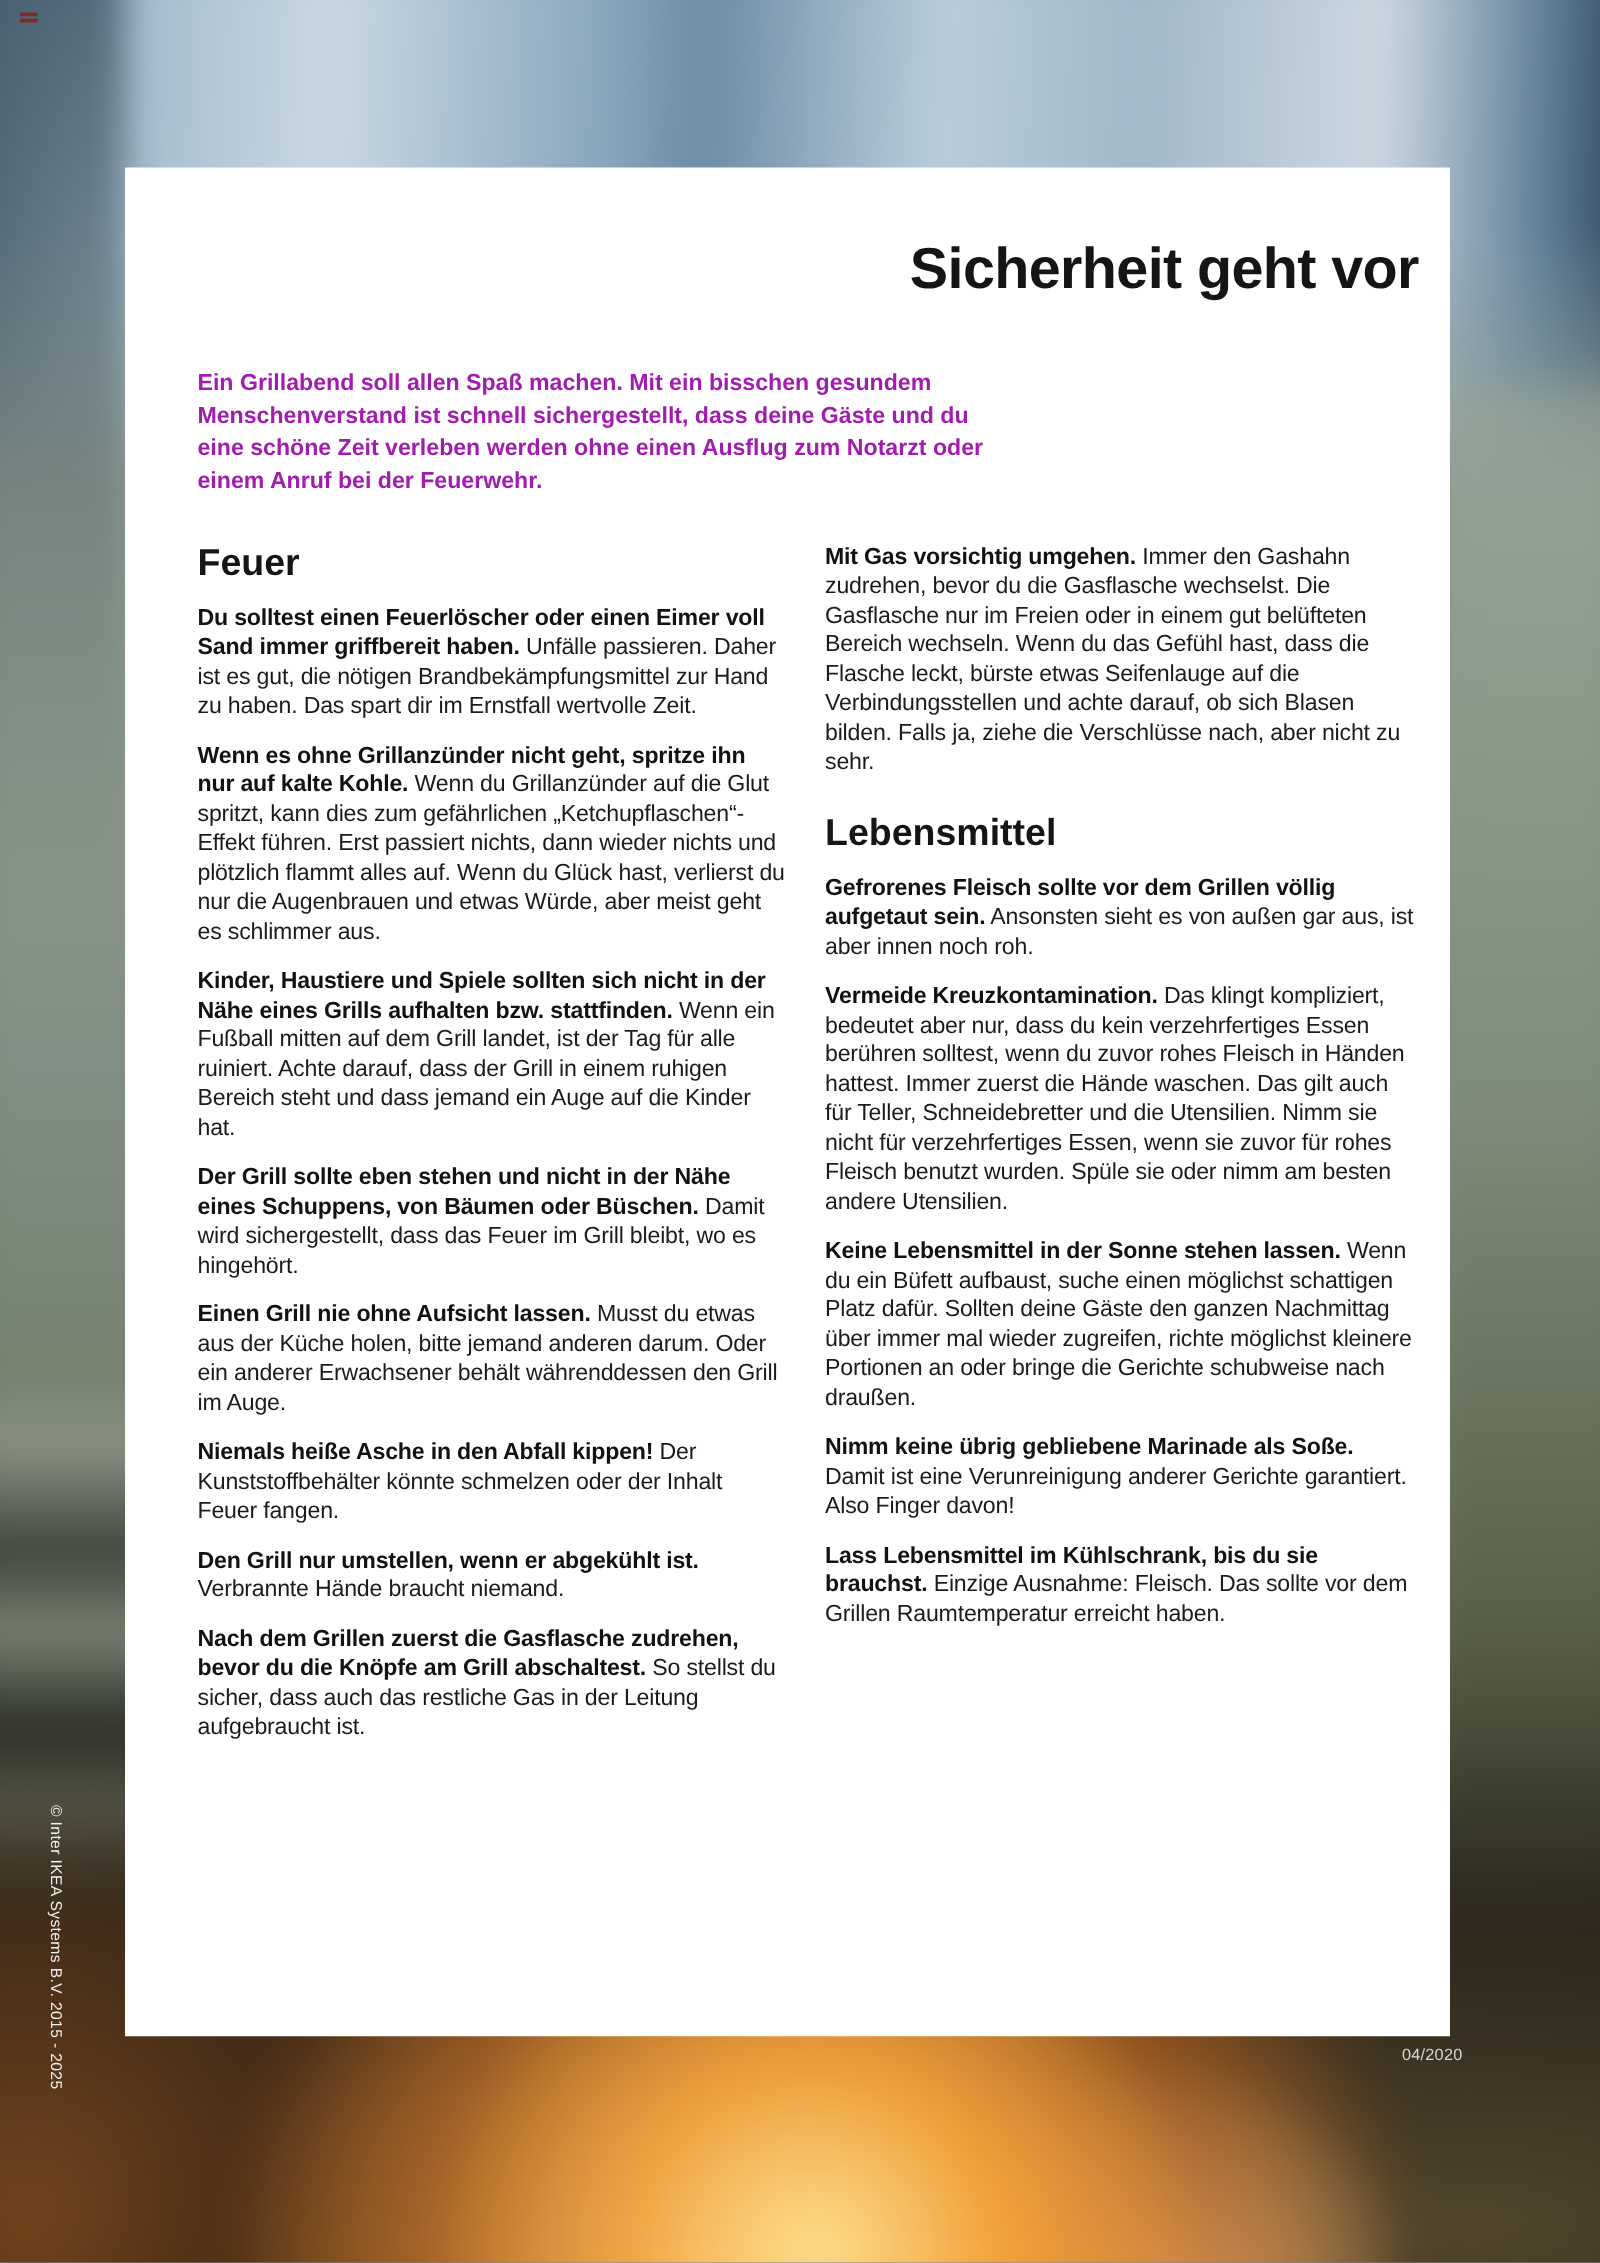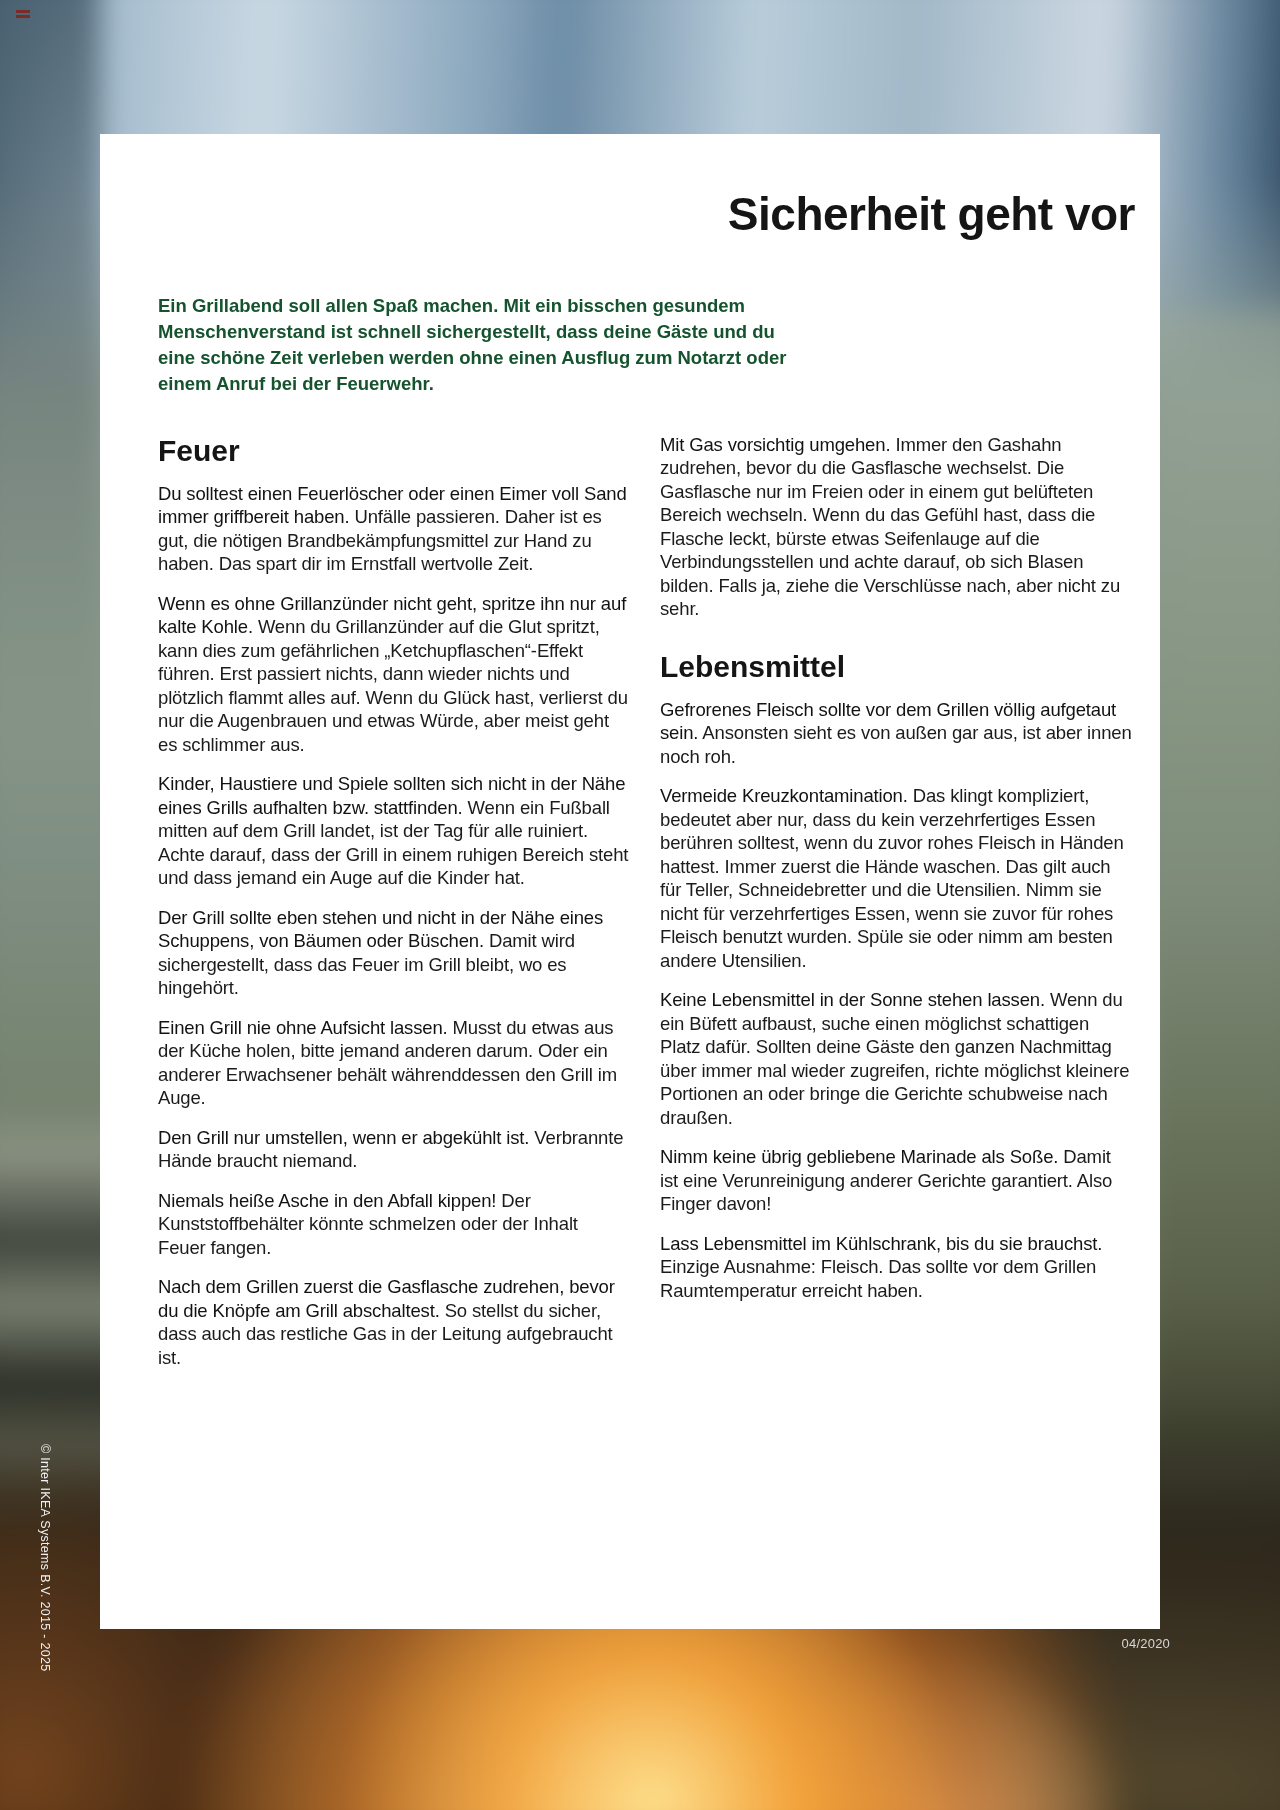--- a/index.html
+++ b/index.html
@@ -84,33 +84,33 @@
     z-index: 2;
     color: #111;
   }
   .card h1 {
     margin: 0 0 52px 0;
     font-size: 46px; line-height: 1.15;
     font-weight: 700; letter-spacing: -0.5px; color: #151515; text-align: right;
   }
   .intro {
     margin: 0; width: 640px;
-    font-size: 18.5px; line-height: 26px; font-weight: 700; color: #14532d;
+    font-size: 18.5px; line-height: 26px; font-weight: 700; color: #a21caf;
   }
   .cols { display: flex; gap: 30px; margin-top: 36px; }
   .col { width: 472px; }
   .col h2 {
     margin: 0 0 14px 0;
     font-size: 30px; line-height: 35px; font-weight: 700; color: #151515;
   }
   .para {
     margin: 0 0 16px 0;
     font-size: 18.5px; line-height: 23.5px; letter-spacing: -0.15px; color: #1b1b1b;
   }
-  .para strong { font-weight: 400; color: #121212; }
+  .para strong { font-weight: 700; color: #121212; }
   .col h2.mid { margin-top: 28px; }
 
   
   .copyright {
     position: absolute; left: 52px; top: 1444px;
     transform: rotate(90deg); transform-origin: 0 0;
     white-space: nowrap;
     font-size: 12.5px; letter-spacing: 0.3px; color: #f0f0f0;
     z-index: 3;
   }
@@ -162,28 +162,28 @@
         </p>
         <p class="para">
           <strong>Der Grill sollte eben stehen und nicht in der Nähe eines Schuppens, von Bäumen oder Büschen.</strong>
           <span>Damit wird sichergestellt, dass das Feuer im Grill bleibt, wo es hingehört.</span>
         </p>
         <p class="para">
           <strong>Einen Grill nie ohne Aufsicht lassen.</strong>
           <span>Musst du etwas aus der Küche holen, bitte jemand anderen darum. Oder ein anderer Erwachsener behält währenddessen den Grill im Auge.</span>
         </p>
         <p class="para">
+          <strong>Niemals heiße Asche in den Abfall kippen!</strong>
+          <span>Der Kunststoffbehälter könnte schmelzen oder der Inhalt Feuer fangen.</span>
+        </p>
+        <p class="para">
           <strong>Den Grill nur umstellen, wenn er abgekühlt ist.</strong>
           <span>Verbrannte Hände braucht niemand.</span>
         </p>
         <p class="para">
-          <strong>Niemals heiße Asche in den Abfall kippen!</strong>
-          <span>Der Kunststoffbehälter könnte schmelzen oder der Inhalt Feuer fangen.</span>
-        </p>
-        <p class="para">
           <strong>Nach dem Grillen zuerst die Gasflasche zudrehen, bevor du die Knöpfe am Grill abschaltest.</strong>
           <span>So stellst du sicher, dass auch das restliche Gas in der Leitung aufgebraucht ist.</span>
         </p>
       </div>
 
       <div class="col">
         <p class="para">
           <strong>Mit Gas vorsichtig umgehen.</strong>
           <span>Immer den Gashahn zudrehen, bevor du die Gasflasche wechselst. Die Gasflasche nur im Freien oder in einem gut belüfteten Bereich wechseln. Wenn du das Gefühl hast, dass die Flasche leckt, bürste etwas Seifenlauge auf die Verbindungsstellen und achte darauf, ob sich Blasen bilden. Falls ja, ziehe die Verschlüsse nach, aber nicht zu sehr.</span>
         </p>

